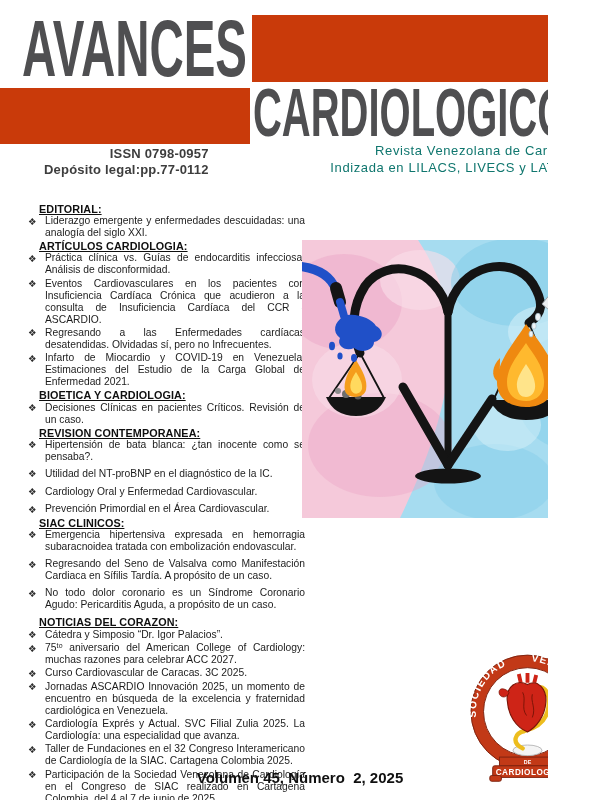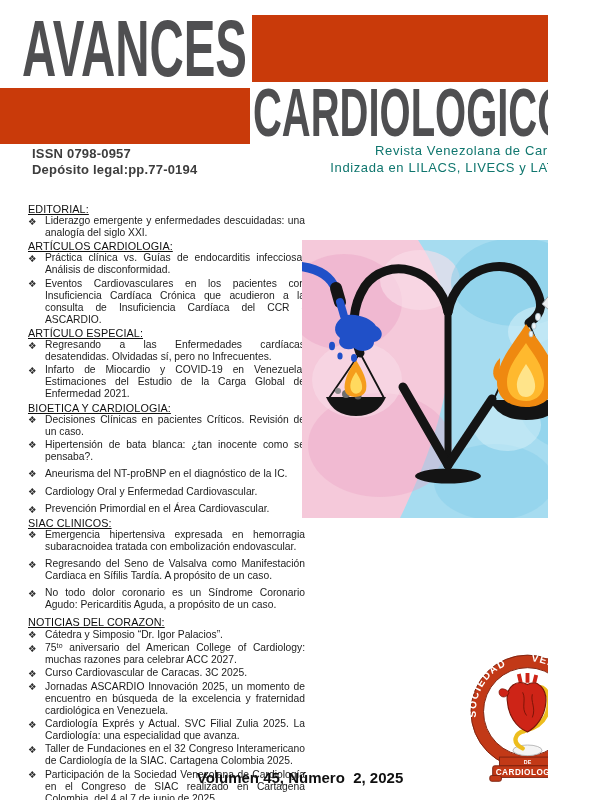--- a/index.html
+++ b/index.html
@@ -8,28 +8,28 @@
 
   
   .bar{position:absolute;background:#c93a0a;}
   #bar-top{left:252px;top:15px;width:348px;height:67px;}
   #bar-bottom{left:0;top:88px;width:250px;height:56px;}
   .title-svg{position:absolute;overflow:visible;}
   #title1{left:20px;top:12px;}
   #title2{left:250px;top:82px;}
   .title-text{font-family:"Liberation Sans","DejaVu Sans",sans-serif;font-weight:bold;
               fill:#4f4f51;}
-  .issn-block{position:absolute;left:32px;top:146px;font-size:13px;line-height:16px;
-              font-weight:bold;color:#3d3d3d;letter-spacing:.2px;}
+  .issn-block{position:absolute;left:44px;top:146px;font-size:13px;line-height:16px;
+              font-weight:bold;color:#3d3d3d;letter-spacing:.2px;text-align:right;}
   .subtitle-block{position:absolute;left:238px;top:142px;width:360px;text-align:right;
               color:#0f766e;font-size:13px;line-height:17px;letter-spacing:.6px;}
 
   
   .toc{position:absolute;left:28px;top:202px;width:277px;font-size:10.3px;line-height:12.1px;}
-  .toc-heading{margin:1px 0 0 0;font-size:10.8px;font-weight:normal;color:#0f0f0f;
+  .toc-heading{margin:1px 0 0 11px;font-size:10.8px;font-weight:bold;color:#0f0f0f;
                text-decoration:underline;letter-spacing:.1px;}
   .toc-item{display:flex;margin:0 0 1px 0;}
   .bullet{flex:0 0 17px;font-size:9.5px;color:#2c2c2c;padding-top:.5px;}
   .toc-text{flex:1;text-align:justify;}
   .toc-section[data-key="revision"] .toc-item,
   .toc-section[data-key="casos"] .toc-item{margin-bottom:5px;}
   .toc-section[data-key="revision"] .toc-item:last-child{margin-bottom:1px;}
 
   
   .artwork{position:absolute;left:302px;top:240px;width:296px;height:278px;margin:0;}
@@ -53,21 +53,21 @@
     <svg id="title1" class="title-svg" width="235" height="74">
       <text class="title-text" x="2" y="64" font-size="80" textLength="225" lengthAdjust="spacingAndGlyphs">AVANCES</text>
     </svg>
 
     <svg id="title2" class="title-svg" width="348" height="62">
       <text class="title-text" x="3" y="54" font-size="68" textLength="342" lengthAdjust="spacingAndGlyphs">CARDIOLOGICOS</text>
     </svg>
 
     <div class="issn-block">
       <div>ISSN 0798-0957</div>
-      <div>Depósito legal:pp.77-0194</div>
+      <div>Depósito legal:pp.77-0112</div>
     </div>
 
     <div class="subtitle-block">
       <div>Revista Venezolana de Cardiología</div>
       <div>Indizada en LILACS, LIVECS y LATINDEX</div>
     </div>
   </header>
 
   <main class="toc" id="toc">
       <section class="toc-section" data-key="editorial">
@@ -82,45 +82,45 @@
         <div class="toc-item">
           <span class="bullet">❖</span>
           <span class="toc-text">Práctica clínica vs. Guías de endocarditis infecciosa: Análisis de disconformidad.</span>
         </div>
         <div class="toc-item">
           <span class="bullet">❖</span>
           <span class="toc-text">Eventos Cardiovasculares en los pacientes con Insuficiencia Cardíaca Crónica que acudieron a la consulta de Insuficiencia Cardíaca del CCR - ASCARDIO.</span>
         </div>
       </section>
       <section class="toc-section" data-key="articulo-especial">
-        <h2 class="toc-heading">ARTÍCULO ESPECIAL:</h2>
         <div class="toc-item">
           <span class="bullet">❖</span>
           <span class="toc-text">Regresando a las Enfermedades cardíacas desatendidas. Olvidadas sí, pero no Infrecuentes.</span>
         </div>
         <div class="toc-item">
           <span class="bullet">❖</span>
           <span class="toc-text">Infarto de Miocardio y COVID-19 en Venezuela. Estimaciones del Estudio de la Carga Global de Enfermedad 2021.</span>
         </div>
       </section>
       <section class="toc-section" data-key="bioetica">
         <h2 class="toc-heading">BIOETICA Y CARDIOLOGIA:</h2>
         <div class="toc-item">
           <span class="bullet">❖</span>
           <span class="toc-text">Decisiones Clínicas en pacientes Críticos. Revisión de un caso.</span>
         </div>
       </section>
       <section class="toc-section" data-key="revision">
+        <h2 class="toc-heading">REVISION CONTEMPORANEA:</h2>
         <div class="toc-item">
           <span class="bullet">❖</span>
           <span class="toc-text">Hipertensión de bata blanca: ¿tan inocente como se pensaba?.</span>
         </div>
         <div class="toc-item">
           <span class="bullet">❖</span>
-          <span class="toc-text">Aneurisma del NT-proBNP en el diagnóstico de la IC.</span>
+          <span class="toc-text">Utilidad del NT-proBNP en el diagnóstico de la IC.</span>
         </div>
         <div class="toc-item">
           <span class="bullet">❖</span>
           <span class="toc-text">Cardiology Oral y Enfermedad Cardiovascular.</span>
         </div>
         <div class="toc-item">
           <span class="bullet">❖</span>
           <span class="toc-text">Prevención Primordial en el Área Cardiovascular.</span>
         </div>
       </section>

